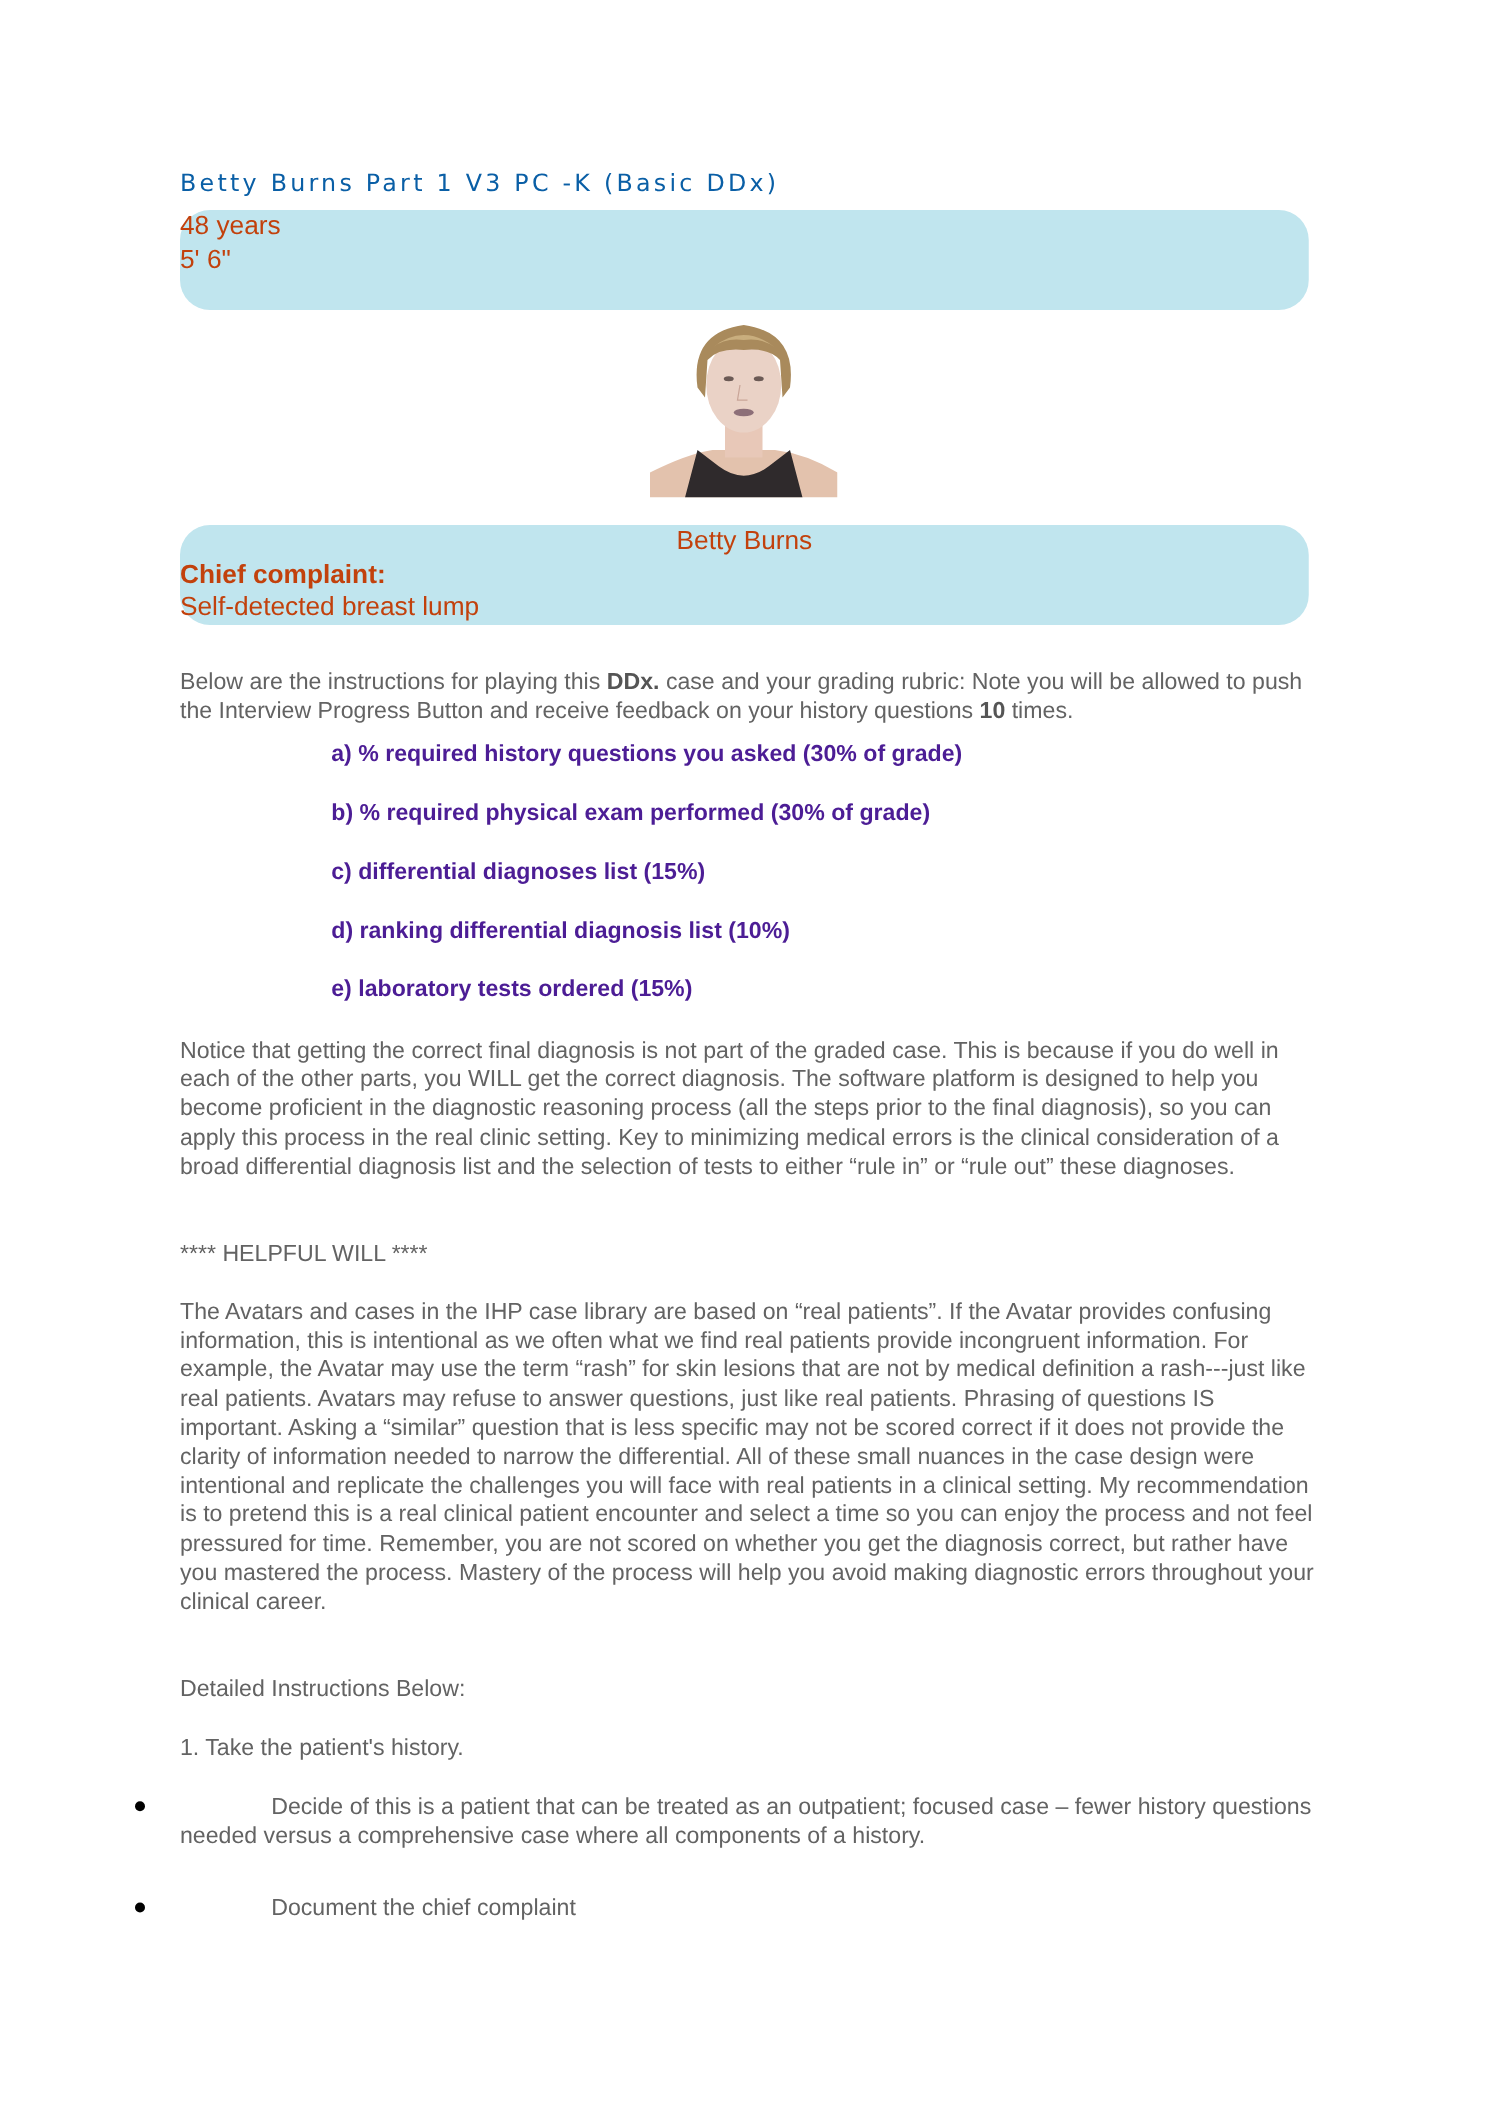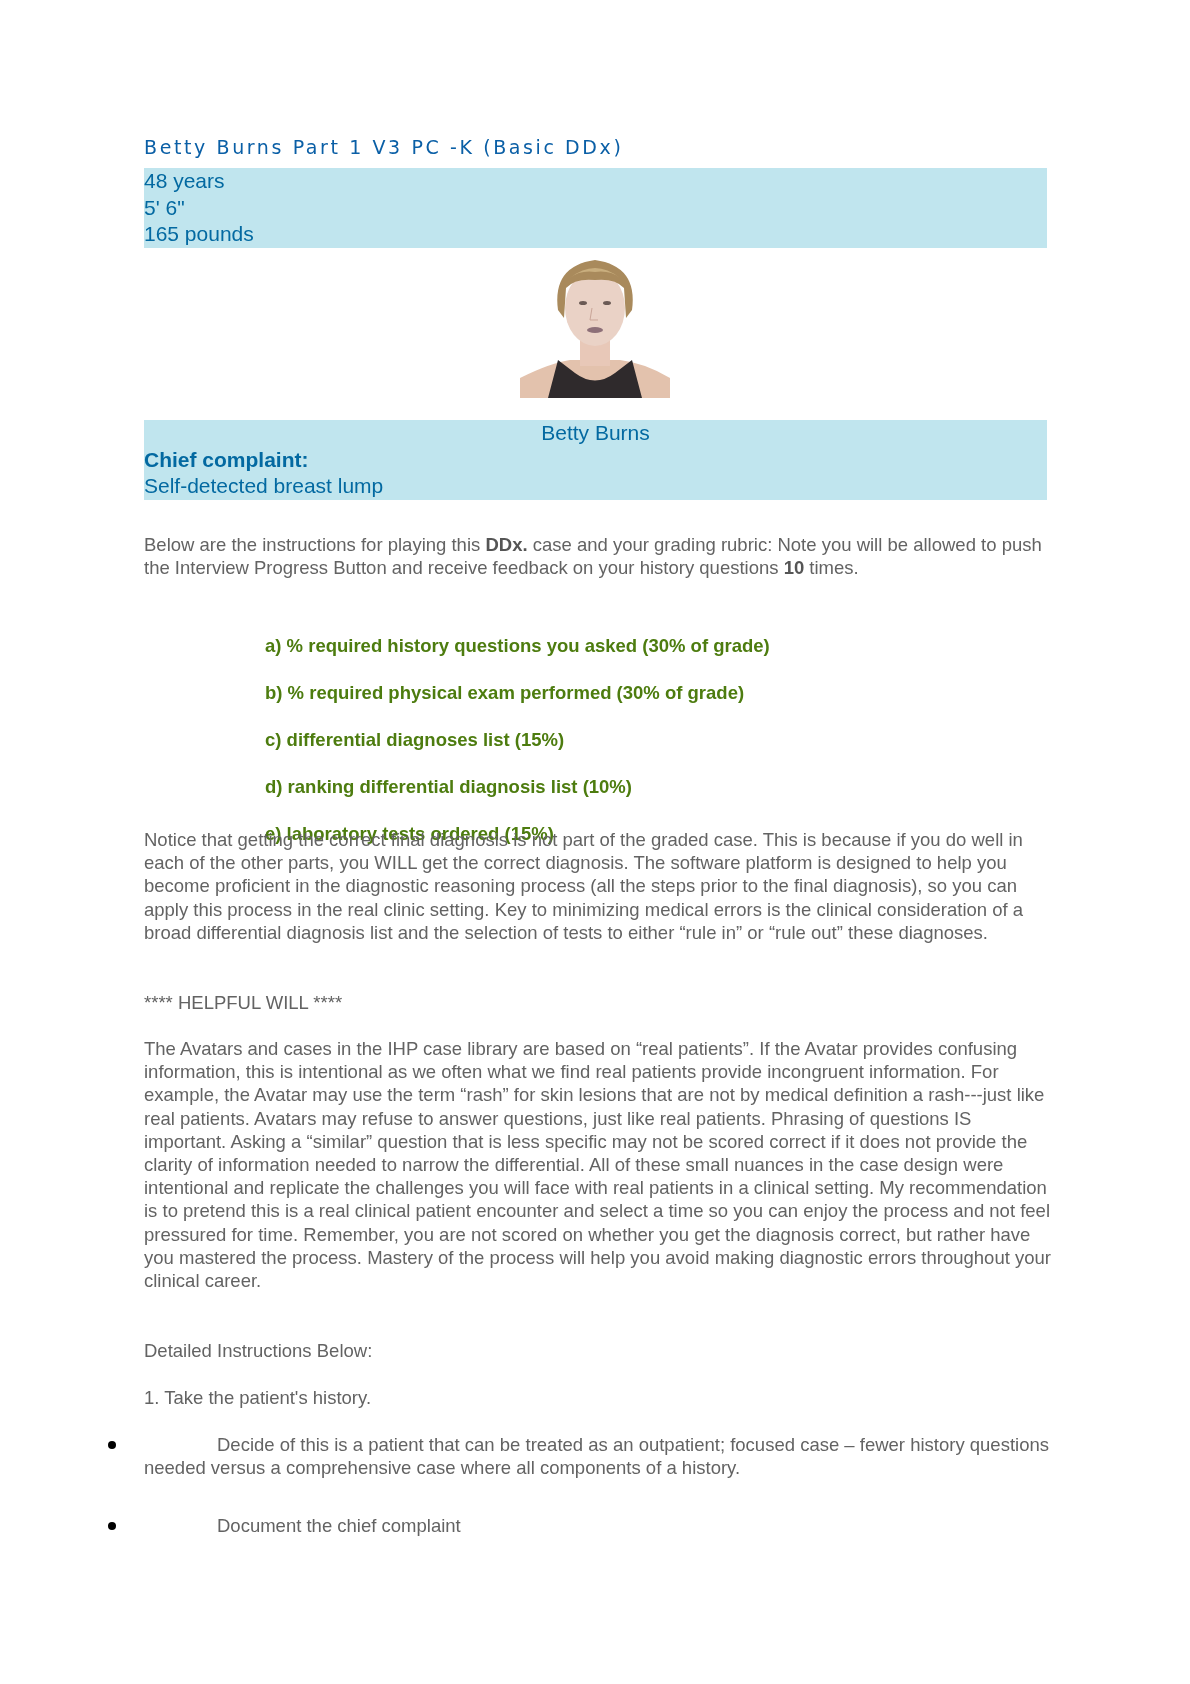--- a/index.html
+++ b/index.html
@@ -2,45 +2,44 @@
 <html><head>
 <meta charset="utf-8">
 <style>
   html, body { margin: 0; padding: 0; background: #ffffff; }
   body { width: 1190px; height: 1684px; position: relative; overflow: hidden;
          font-family: "Liberation Sans", sans-serif; }
   .page { position: absolute; left: 144px; top: 0; width: 903px; }
   .title { position: absolute; left: 0; top: 136px; width: 903px; 
            font-family: "DejaVu Sans", sans-serif; font-size: 19px; letter-spacing: 2.6px;
            color: #0a5fa6; line-height: 22px; }
-  .infobox { position: absolute; left: 0; width: 903px; background: #c0e5ee; color: #0369a1;
-             font-size: 21px; line-height: 26.5px; }
+  .infobox { position: absolute; left: 0; width: 903px; background: #c0e5ee; color: #c2410c;
+             font-size: 21px; line-height: 26.5px; border-radius: 24px; }
   .box1 { top: 168px; height: 80px; }
   .box2 { top: 420px; height: 80px; }
   .box2 .name { text-align: center; }
   .box2 .cc { font-weight: bold; }
   .avatar { position: absolute; left: 376px; top: 248px; width: 150px; height: 150px; }
   .text { position: absolute; left: 0; width: 910px; color: #636363; font-size: 18.5px;
           line-height: 23.2px; }
-  .rubric { position: absolute; left: 121px; color: #4d7c0f; font-size: 18.5px; font-weight: bold;
-            line-height: 23px; margin-top: 43px; }
+  .rubric { position: absolute; left: 121px; color: #4c1d95; font-size: 18.5px; font-weight: bold;
+            line-height: 23px; }
   .bullet { position: absolute; left: -36px; width: 8px; height: 8px; border-radius: 50%;
             background: #000; }
   b { color: #555; }
 </style>
 </head>
 <body>
 
 <div class="page">
   <div class="title">Betty Burns Part 1 V3 PC -K (Basic DDx)</div>
 
   <div class="infobox box1">
     <div>48 years</div>
     <div>5' 6"</div>
-    <div>165 pounds</div>
   </div>
 
   <svg class="avatar" viewBox="0 0 150 150">
     <rect width="150" height="150" fill="#ffffff"></rect>
     <path d="M0 150 L0 130 Q30 115 50 112 L100 112 Q125 115 150 130 L150 150 Z" fill="#e3c2ad"></path>
     <path d="M28 150 L38 112 L55 125 Q75 140 95 125 L112 112 L122 150 Z" fill="#2f2a2c"></path>
     <rect x="60" y="88" width="30" height="30" fill="#e8c8b8"></rect>
     <ellipse cx="75" cy="60" rx="30" ry="38" fill="#ead2c6"></ellipse>
     <path d="M38 62 Q32 18 75 12 Q118 18 112 62 L106 70 L104 40 Q95 30 75 32 Q55 30 46 40 L44 70 Z" fill="#a98a5c"></path>
     <path d="M50 30 Q75 10 100 30 Q90 22 75 24 Q60 22 50 30 Z" fill="#c9ae7e"></path>

